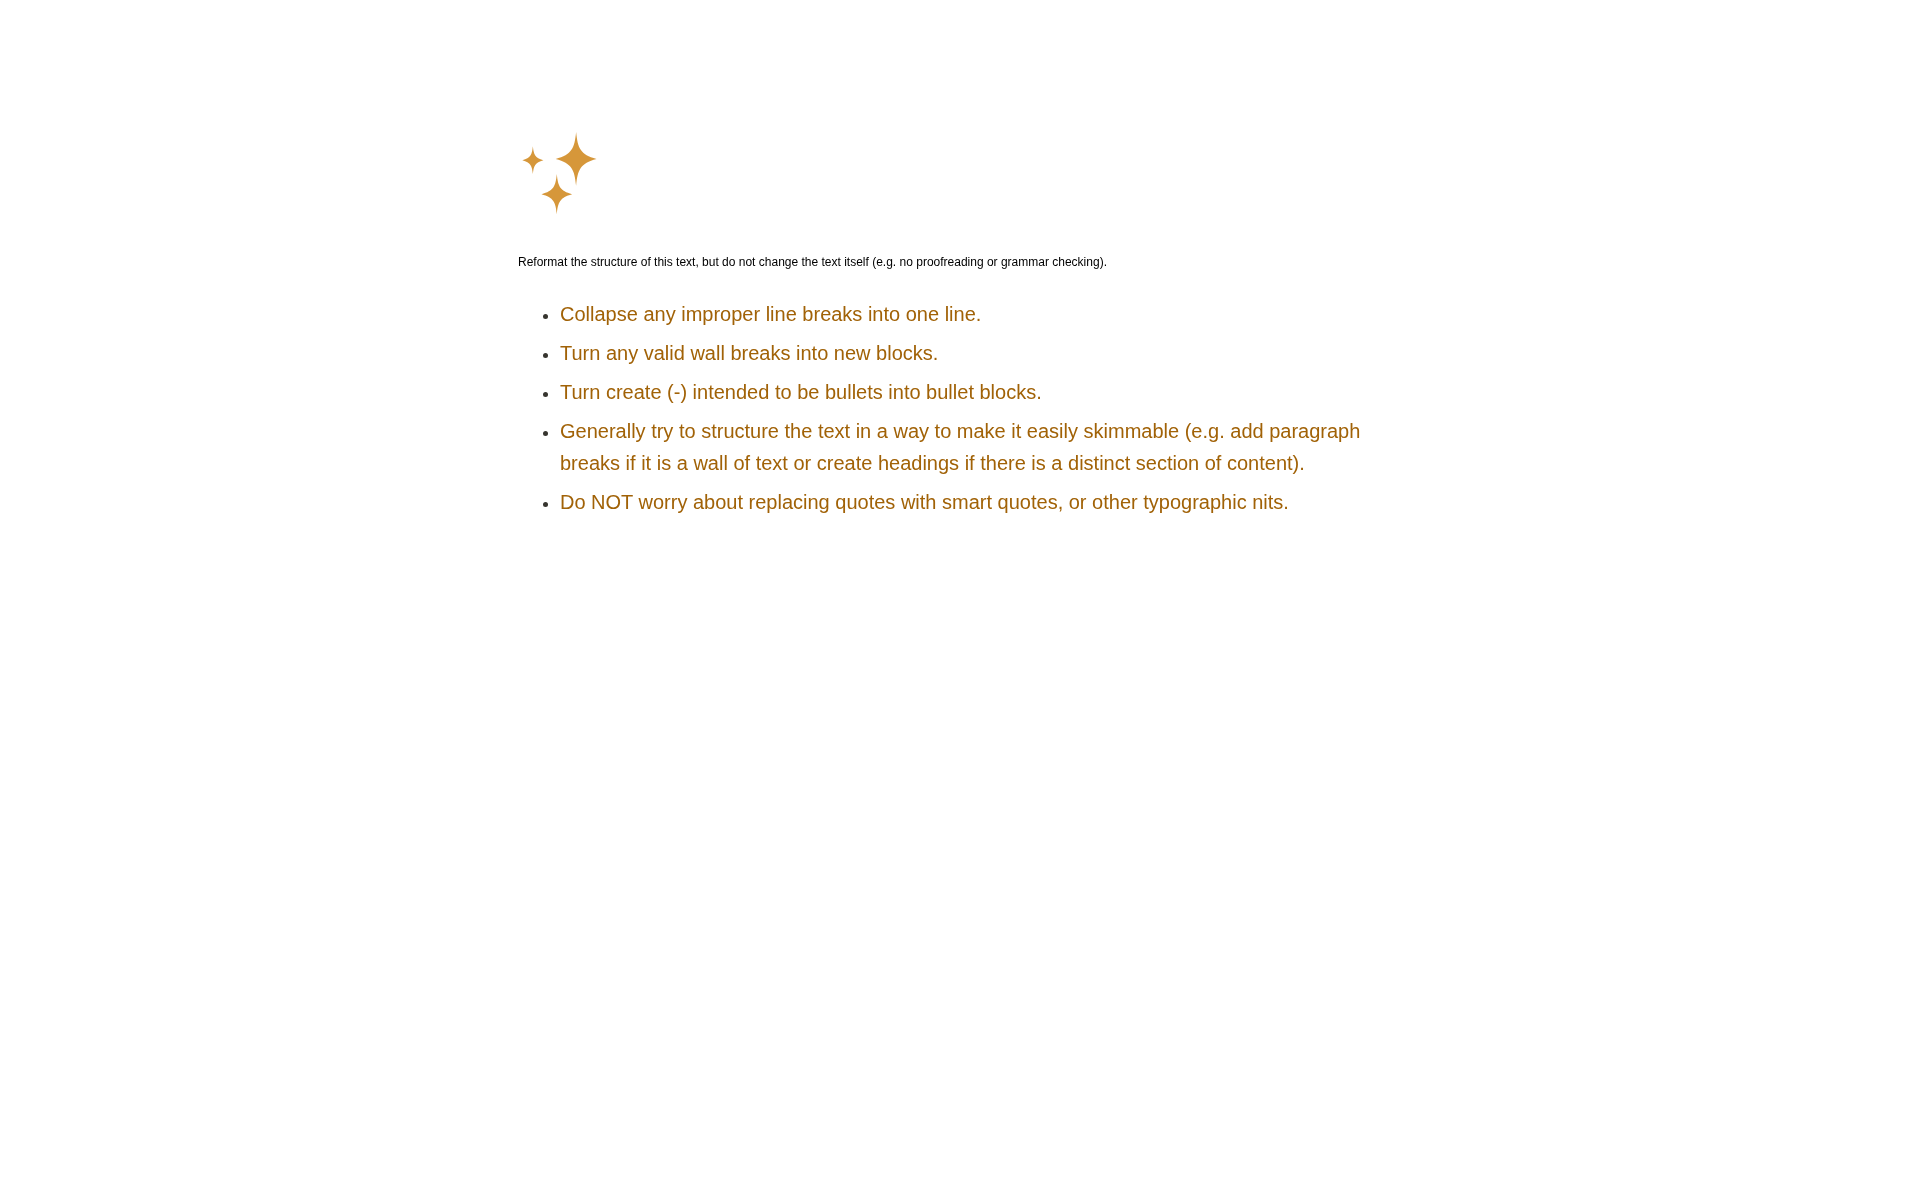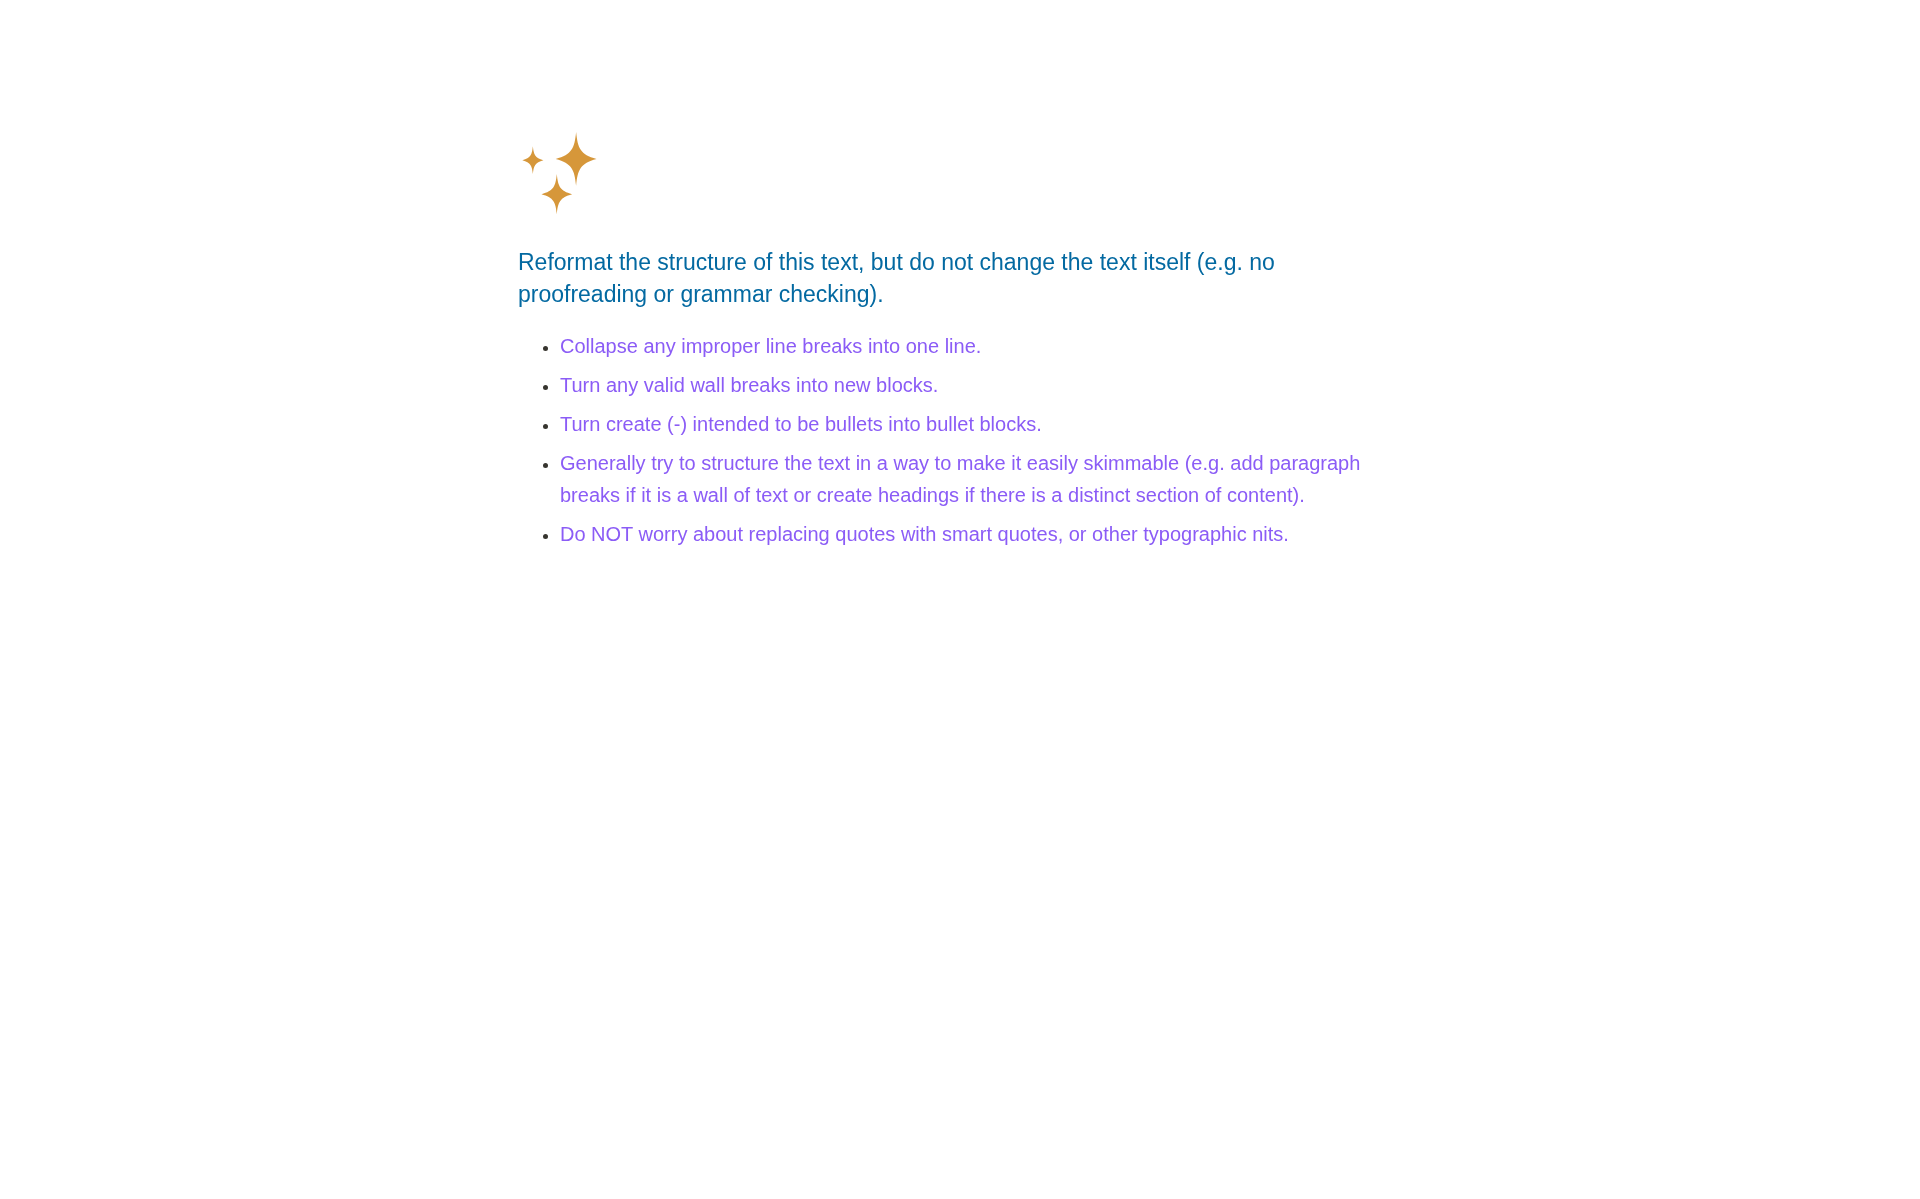--- a/index.html
+++ b/index.html
@@ -23,36 +23,36 @@
   .page-icon svg { display: block; width: 86px; height: 84px; }
   h1.page-title {
     font-size: 48px;
     line-height: 1.2;
     font-weight: bold;
     color: #37352f;
     margin: 0 0 43px 0;
     letter-spacing: -0.2px;
   }
   p.block {
-    font-size: 23px;
+    font-size: 12px;
     line-height: 32px;
     margin: 0 0 20px 0;
-    color: #0369a1;
+    color: #000000;
   }
   p.block .bold-lead { font-weight: bold; }
   ul.bullet-list {
     margin: 0;
     padding-left: 42px;
     list-style-type: disc;
   }
   ul.bullet-list li {
     font-size: 20px;
     line-height: 32px;
     margin-bottom: 7px;
-    color: #8b5cf6;
+    color: #a16207;
   }
   ul.bullet-list li::marker { color: #37352f; font-size: 18px; }
 </style>
 </head>
 <body>
 
 <div class="page">
 
   <div class="page-icon">
     <svg viewBox="0 0 100 100" xmlns="http://www.w3.org/2000/svg" aria-hidden="true">

